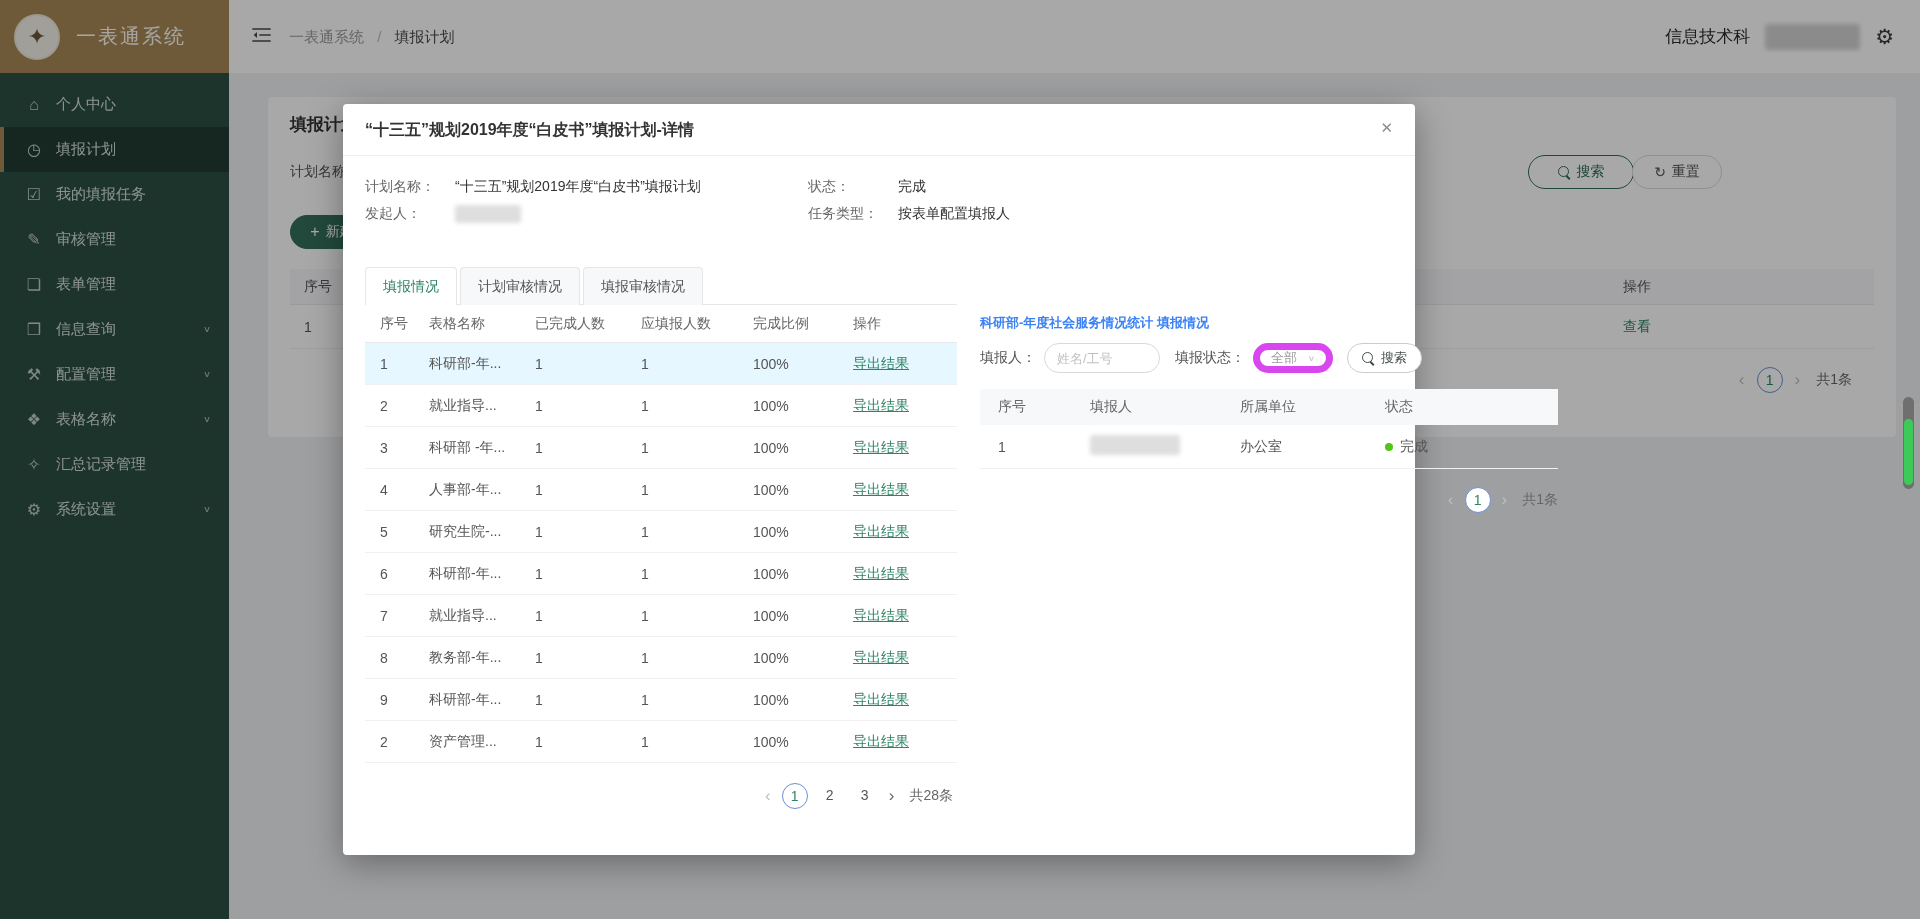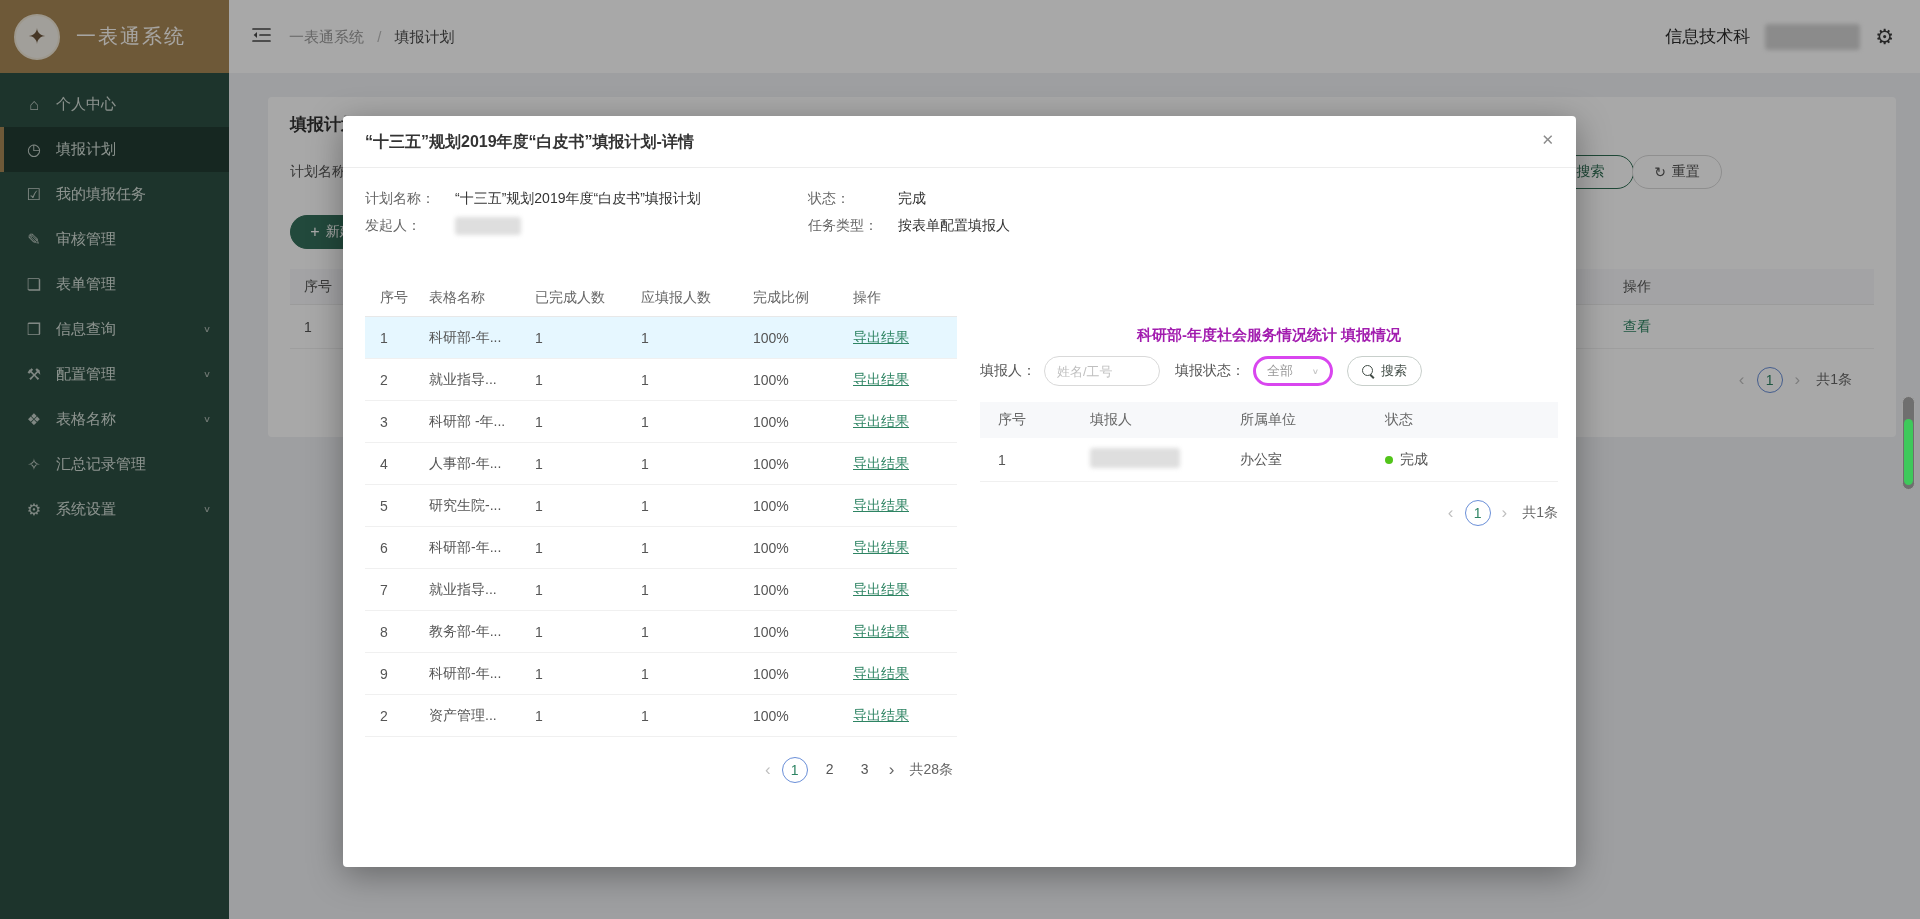--- a/index.html
+++ b/index.html
@@ -62,21 +62,21 @@
 
   
   .pg-arrow { color:#bfbfbf; font-size:17px; cursor:pointer; padding:0 2px; }
   .pg-arrow.on { color:#666; }
   .pg-num { min-width:26px; height:26px; line-height:24px; text-align:center; color:#555; cursor:pointer; font-size:14px; }
   .pg-num.active { border:1px solid #6a8fd8; border-radius:50%; color:#2e8463; background:#fff; }
   .pg-total { color:#666; margin-left:4px; }
 
   
   .mask { position:absolute; inset:0; background:rgba(0,0,0,0.34); z-index:40; }
-  .modal { position:absolute; left:343px; top:116px; width:1233px; height:751px; background:#fff; border-radius:4px;
+  .modal { position:absolute; left:343px; top:104px; width:1072px; height:751px; background:#fff; border-radius:4px;
            box-shadow:0 8px 34px rgba(0,0,0,0.35); z-index:50; }
   .m-head { height:52px; border-bottom:1px solid #ededed; position:relative; }
   .m-title { position:absolute; left:22px; top:0; line-height:52px; font-size:16px; font-weight:600; color:#333; }
   .m-close { position:absolute; right:22px; top:15px; font-size:15px; color:#8c8c8c; cursor:pointer; }
 
   .m-info { position:absolute; left:22px; top:74px; right:18px; display:flex; font-size:14px; }
   .i-col.c-a { width:443px; } .i-col.c-b { width:452px; } .i-col.c-c { flex:1; }
   .i-row { display:flex; margin-bottom:9px; align-items:flex-start; }
   .i-label { width:90px; flex:0 0 auto; color:#666; }
   .i-value { color:#333; }
@@ -91,27 +91,27 @@
   .lgrid { display:grid; grid-template-columns:64px 106px 106px 112px 100px 104px; align-items:center; }
   .lhead { height:38px; border-bottom:1px solid #e8e8e8; color:#666; font-size:14px; }
   .lrow { height:42px; border-bottom:1px solid #f0f0f0; color:#555; font-size:14px; }
   .lrow.active { background:#e6f7ff; }
   .lgrid > :first-child { padding-left:15px; }
   .lpg { margin-top:20px; display:flex; justify-content:flex-end; align-items:center; gap:9px; font-size:14px; padding-right:4px; }
   .lpg-pages { display:flex; gap:9px; }
 
   
   .m-right { position:absolute; left:637px; top:210px; width:578px; }
-  .r-title { font-size:15px; font-weight:bold; color:#a21caf;text-align:center; }
+  .r-title { font-size:13px; font-weight:bold; color:#3b82f6; }
   .filters { margin-top:11px; display:flex; align-items:center; font-size:14px; color:#555; }
   .pill-input { width:116px; height:30px; border:1px solid #d9d9d9; border-radius:16px; padding:4px 12px;
                 font-size:13px; color:#555; outline:none; font-family:inherit; }
   .pill-input::placeholder { color:#bfbfbf; }
-  .pill-select { width:80px; height:30px; border:3px solid #d946ef; border-radius:16px; margin-left:8px;
-                 display:inline-flex; align-items:center; justify-content:space-between; padding:12px 11px;
+  .pill-select { width:80px; height:30px; border:7px solid #d946ef; border-radius:16px; margin-left:8px;
+                 display:inline-flex; align-items:center; justify-content:space-between; padding:4px 11px;
                  color:#999; font-size:13px; cursor:pointer; }
   .sel-chev { font-size:10px; color:#c3c3c3; transform:scaleY(0.8); }
   .pill-btn { margin-left:14px; height:30px; border:1px solid #c8cfcb; border-radius:16px; background:#fff;
               padding:0 14px; display:inline-flex; align-items:center; gap:6px; font-size:13px; color:#424d47; cursor:pointer; }
   .f-label2 { margin-left:15px; }
   .f-label1 { margin-right:8px; }
   .rgrid { display:grid; grid-template-columns:110px 150px 145px auto; align-items:center; }
   .rhead { margin-top:16px; height:36px; background:#f7f8fa; color:#666; font-size:14px; }
   .rrow { height:44px; border-bottom:1px solid #f0f0f0; color:#555; font-size:14px; }
   .rgrid > :first-child { padding-left:18px; }
@@ -282,20 +282,34 @@
           <span class="i-value">完成</span>
         </div>
         <div class="i-row">
           <span class="i-label">任务类型：</span>
           <span class="i-value">按表单配置填报人</span>
         </div>
       </div>
     </div>
 
     <div class="m-left">
+      <div class="tabs">
+
+          <div class="tab active">
+            <span>填报情况</span>
+          </div>
+
+          <div class="tab">
+            <span>计划审核情况</span>
+          </div>
+
+          <div class="tab">
+            <span>填报审核情况</span>
+          </div>
+        </div>
       <div class="lgrid lhead">
         <span>序号</span>
         <span>表格名称</span>
         <span>已完成人数</span>
         <span>应填报人数</span>
         <span>完成比例</span>
         <span>操作</span>
       </div>
       <div class="lbody">
 

